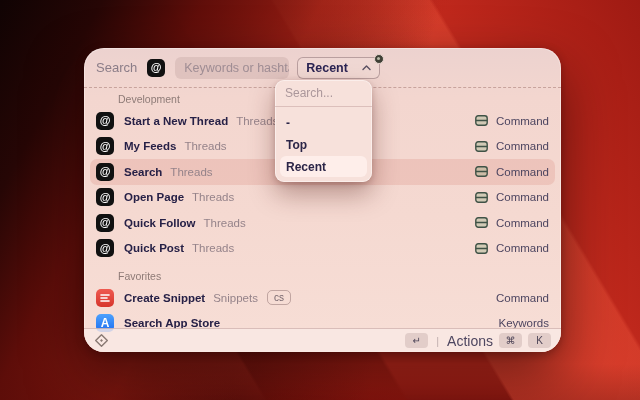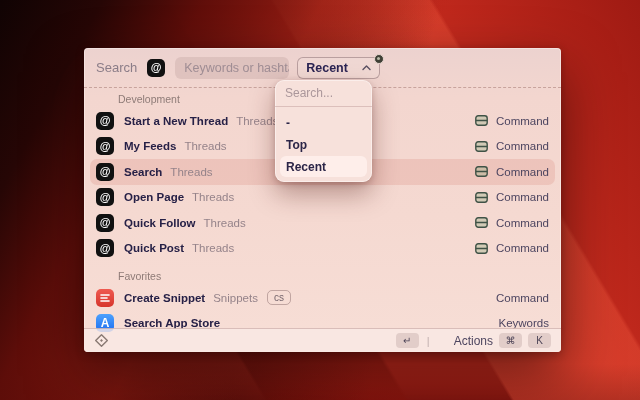--- a/index.html
+++ b/index.html
@@ -17,21 +17,21 @@
       linear-gradient(100deg,rgba(25,4,3,.8) 0%,rgba(25,4,3,.35) 42%,rgba(25,4,3,0) 62%),
       linear-gradient(59deg,rgba(130,16,10,0) 30%,rgba(130,16,10,.5) 30.4%,rgba(140,20,12,.5) 46%,rgba(140,20,12,0) 46.5%),
       linear-gradient(59deg,rgba(235,82,58,0) 58%,rgba(235,82,58,.45) 58.4%,rgba(235,82,58,.45) 76%,rgba(235,82,58,0) 76.5%),
       linear-gradient(240deg,rgba(120,10,8,.5) 0%,rgba(120,10,8,0) 28%),
       linear-gradient(0deg,rgba(90,8,6,.6) 0%,rgba(90,8,6,0) 9%);
   }
   
   .window{
     position:absolute;left:84px;top:48px;width:477px;height:304px;
     background:linear-gradient(180deg,#ecd2cf 0%,#f3d6cf 16%,#f5d9d1 55%,#f7ded6 100%);
-    border-radius:4px;
+    border-radius:20px;
     box-shadow:0 24px 55px rgba(15,0,0,.55),0 2px 8px rgba(40,0,0,.3),inset 0 0 0 1px rgba(255,255,255,.35);
     overflow:hidden;
   }
   
   .topbar{
     height:40px;display:flex;align-items:center;padding:0 12px;
     border-bottom:1px dashed rgba(158,113,108,.5);
     box-sizing:border-box;
   }
   .ctx-label{font-size:13px;color:#8b7d88;}
@@ -92,21 +92,21 @@
   .footer .logo{display:inline-flex;}
   .footer-spacer{flex:1;}
   .footer-primary{font-size:11.5px;font-weight:700;color:#2b2547;}
   .keycap{
     min-width:17px;height:15px;padding:0 3px;border-radius:4px;
     background:rgba(124,90,88,.18);
     display:inline-flex;align-items:center;justify-content:center;
     font-size:10px;color:#4e4558;
   }
   .footer-div{color:rgba(90,70,80,.35);font-size:11px;margin:0 2px;}
-  .footer-secondary{font-size:12px;color:#4e4660;margin-left:16px;}
+  .footer-secondary{font-size:14px;color:#4e4660;}
   
   .dropdown{
     position:absolute;left:191px;top:32px;width:97px;
     background:#f7e1db;border-radius:9px;z-index:20;
     box-shadow:0 12px 26px rgba(70,15,10,.35),0 2px 6px rgba(70,15,10,.2),inset 0 0 0 1px rgba(255,255,255,.45);
     padding-bottom:5px;
   }
   .dd-search{
     height:26px;display:flex;align-items:center;padding:0 10px;
     font-size:12px;color:#ab979b;

